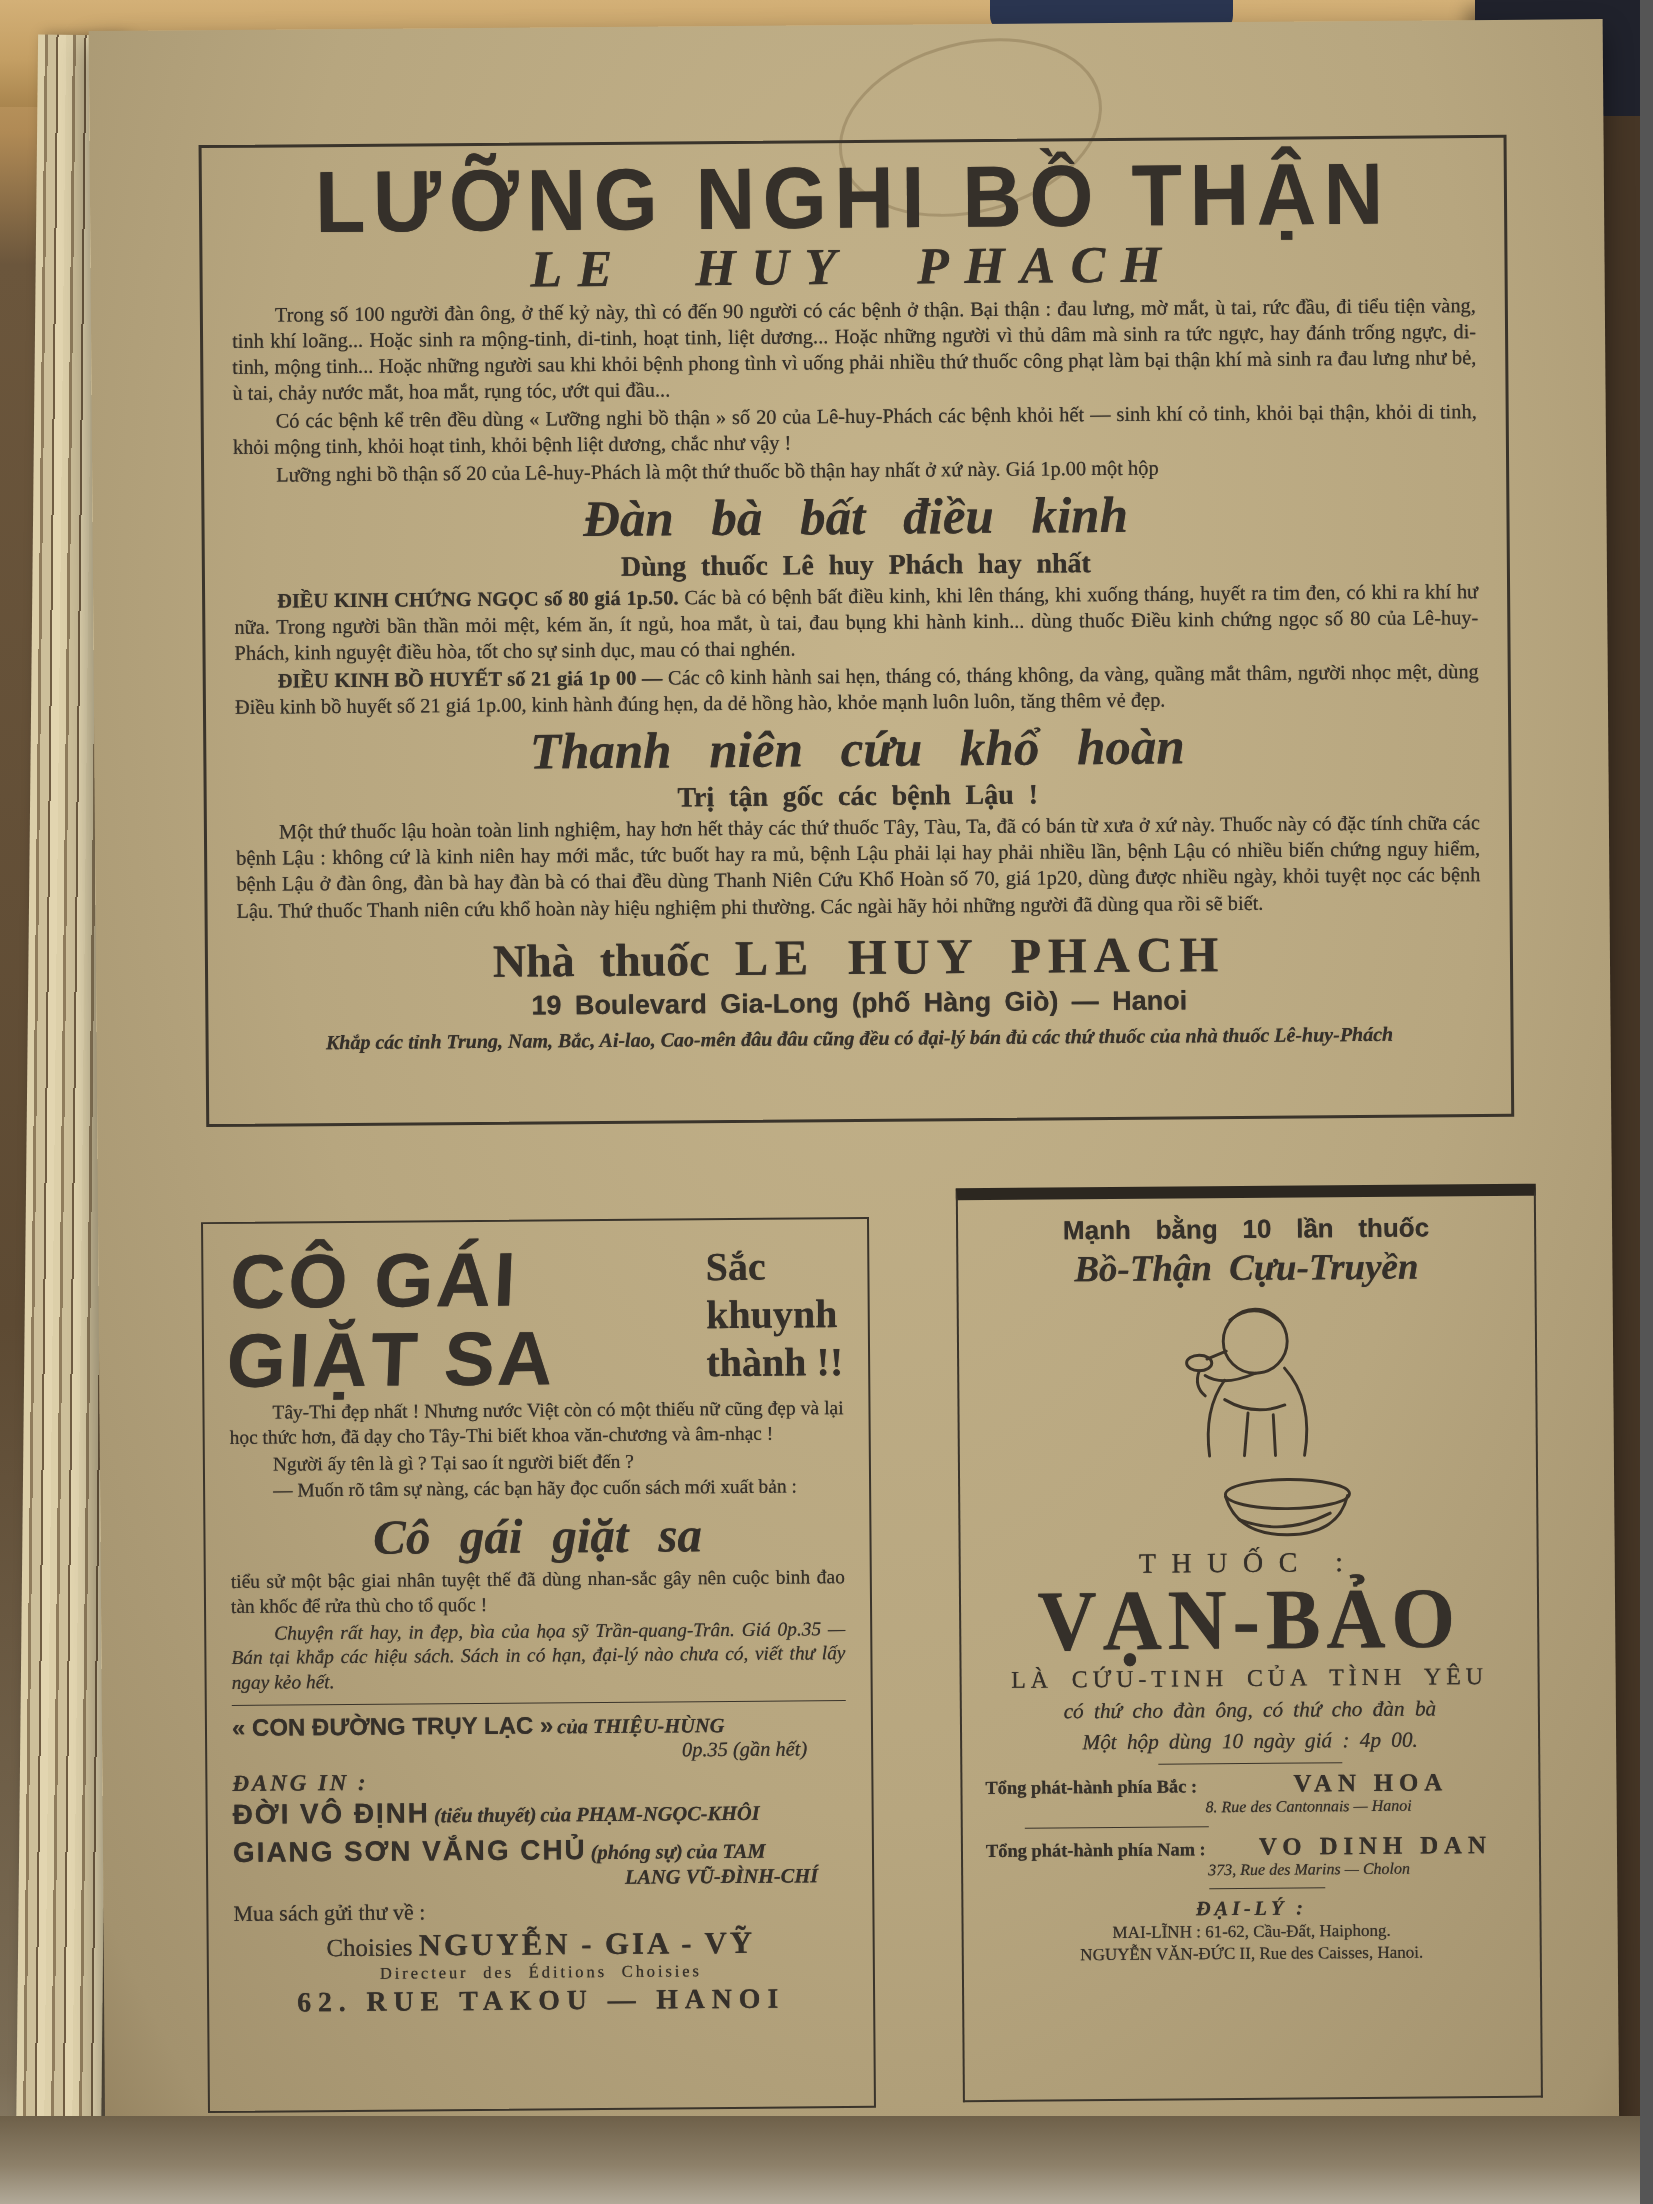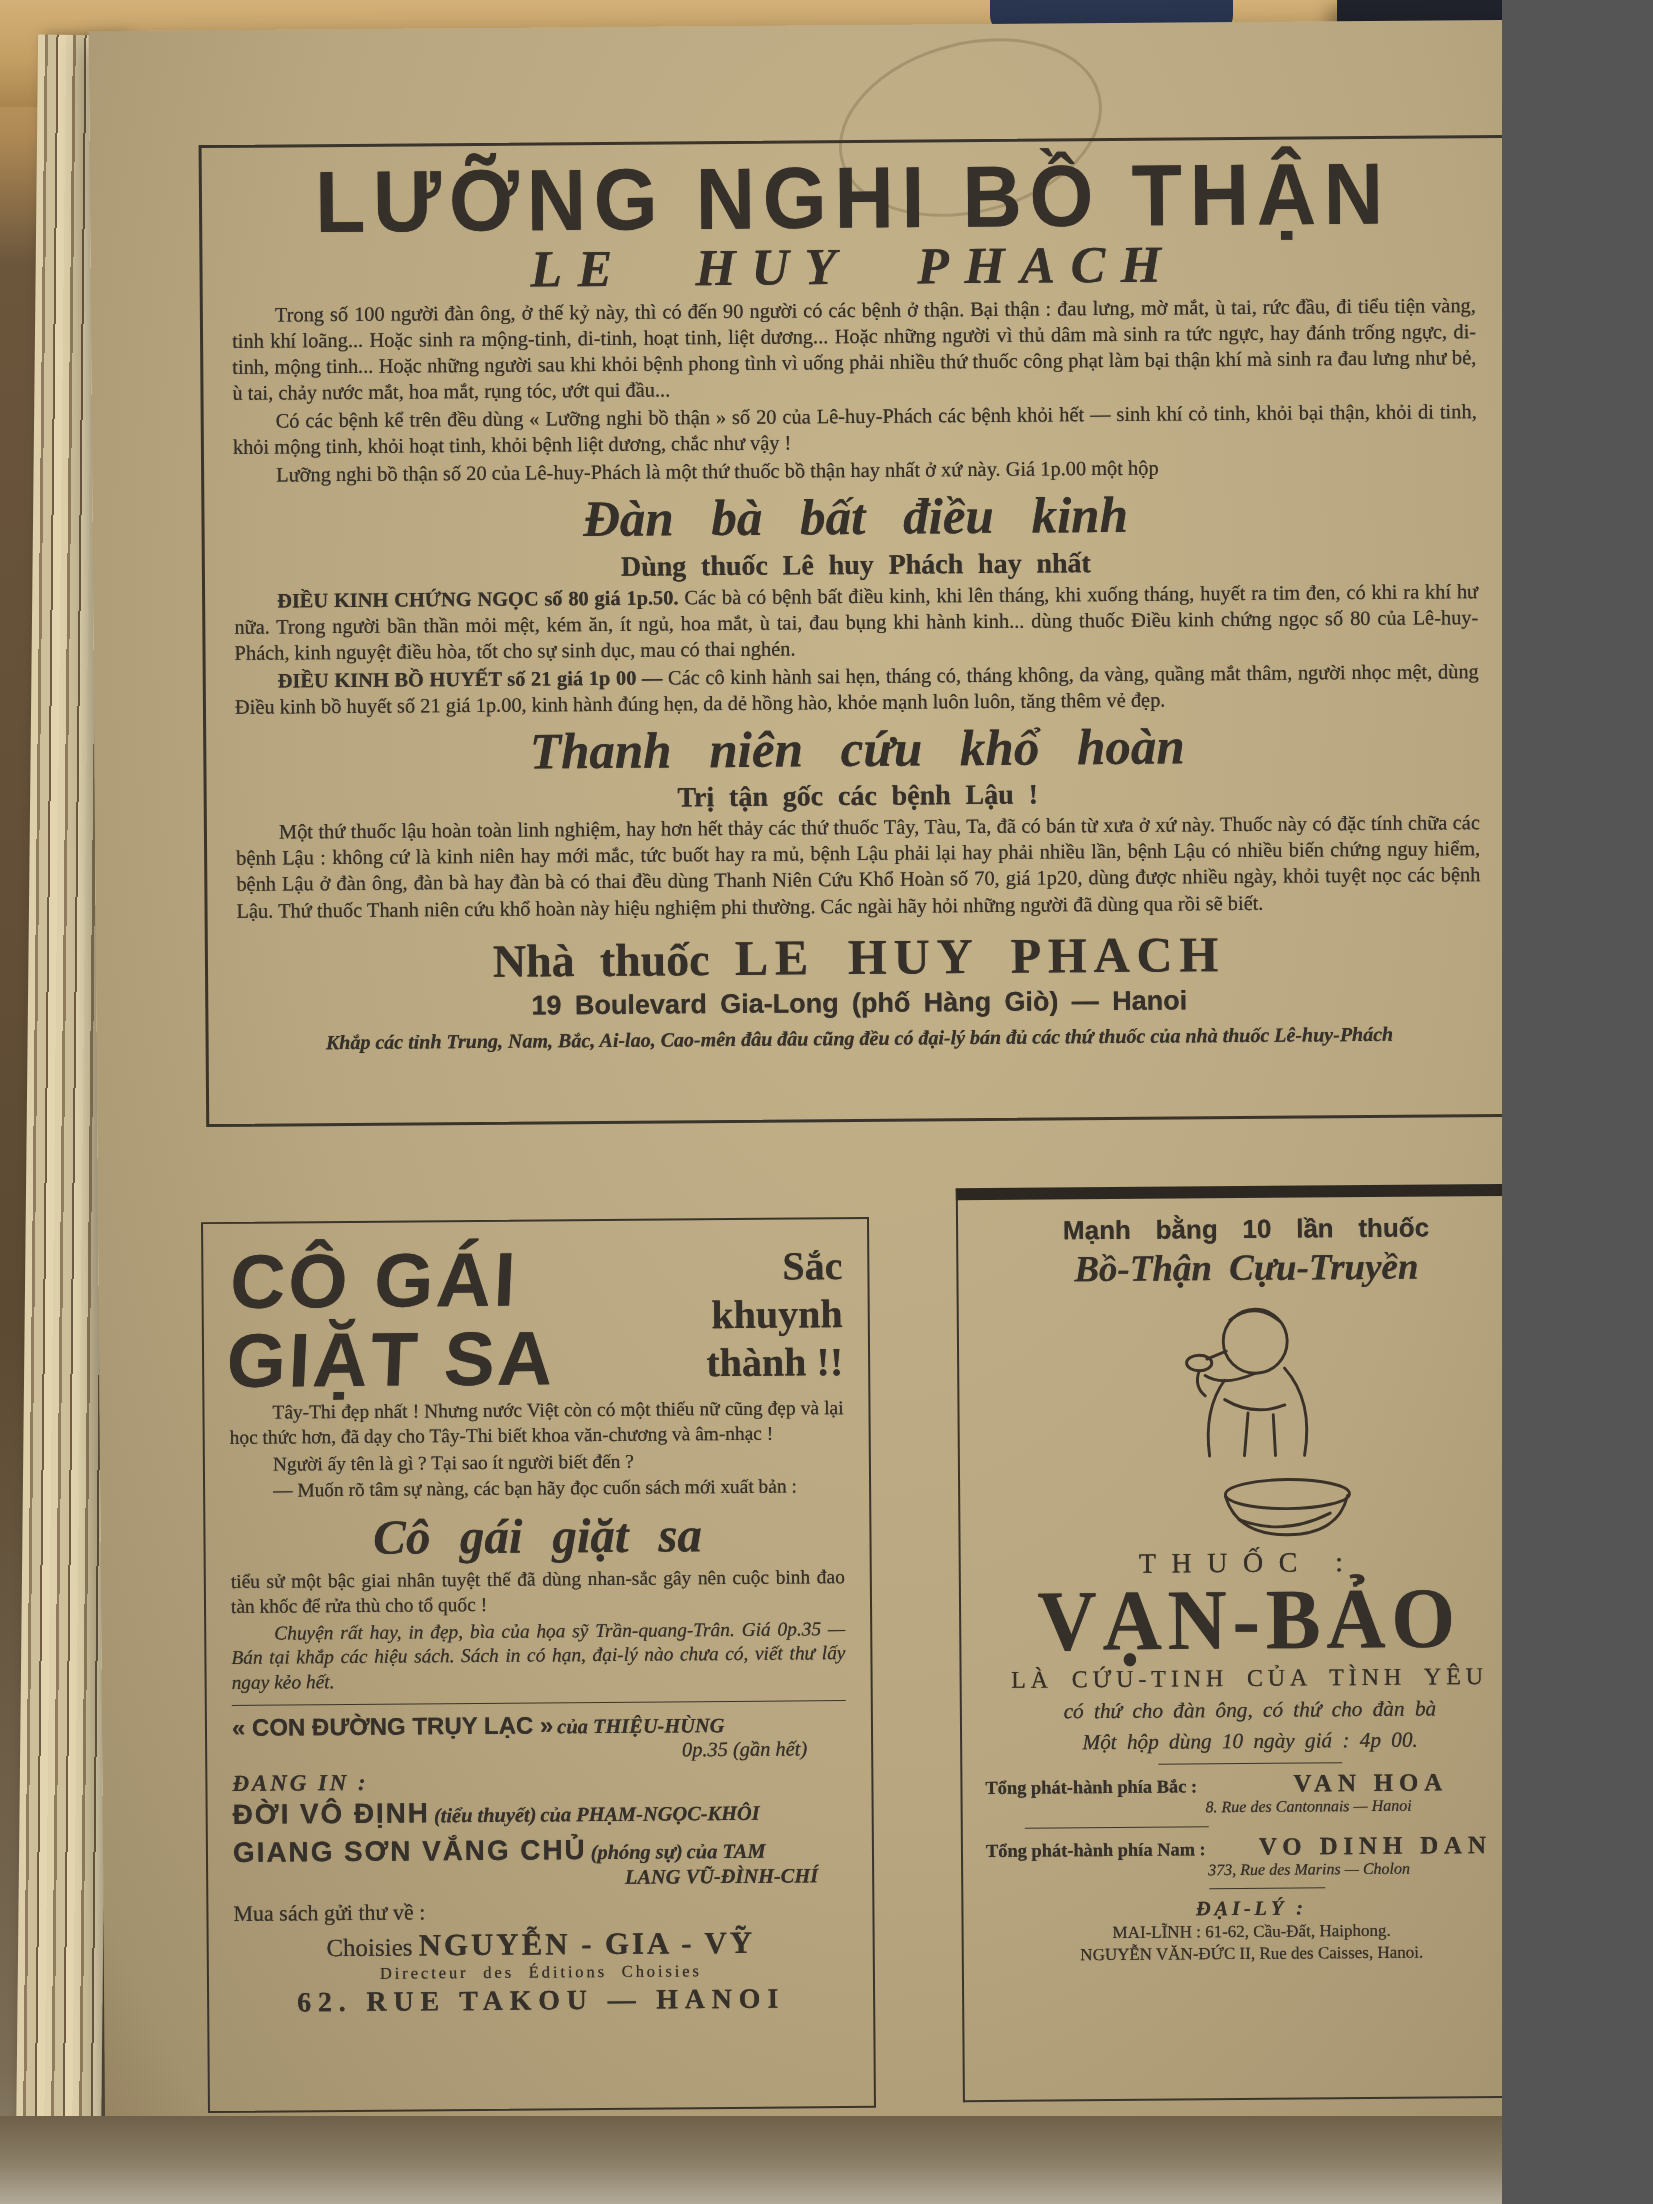--- a/index.html
+++ b/index.html
@@ -1,16 +1,16 @@
 <!DOCTYPE html>
 <html><head>
 <meta charset="utf-8">
 <style>
   html,body{margin:0;padding:0;background:#555;}
-  .photo{position:relative;width:1502px;height:2205px;overflow:hidden;
+  .photo{position:relative;width:1640px;height:2205px;overflow:hidden;
          background:linear-gradient(180deg,#c9a76b 0%,#b08a55 6%,#6b563c 12%,#5d4a33 60%,#7a6c55 94%,#958a75 100%);
          font-family:"Liberation Serif",serif;color:#35302a;}
   .wood-top{position:absolute;left:0;top:0;width:100%;height:107px;
          background:linear-gradient(180deg,#d3b077 0%,#c49f64 55%,#a9854e 100%);}
   .dark-object-corner{position:absolute;right:0;top:0;width:165px;height:175px;background:#20222c;
          border-radius:0 0 0 68px;box-shadow:-7.8px 7.8px 17.5px rgba(0,0,0,.35);}
   .dark-object-pen{position:absolute;left:990px;top:0;width:243px;height:33px;background:#2a3550;
          border-radius:0 0 17.5px 17.5px;}
   .desk-right{position:absolute;right:0;top:116px;width:47px;height:100%;background:#463626;}
   .desk-bottom{position:absolute;left:0;bottom:0;width:100%;height:89px;
@@ -40,21 +40,21 @@
   .t-store b{font-size:50px;letter-spacing:6.8px;}
   .t-addr{font-family:"Liberation Sans",sans-serif;font-weight:bold;font-size:27px;margin-top:1.9px;word-spacing:5.8px;}
   .t-foot{font-style:italic;font-weight:bold;font-size:20px;margin-top:7.8px;}
 
   
   .ad-left{position:absolute;left:103px;top:1192px;width:668px;height:891px;border:2.9px solid #3a342b;
            box-sizing:border-box;padding:17.5px 25px 9.7px;overflow:hidden;}
   .l-head{display:flex;align-items:flex-start;}
   .l-title{font-family:"Liberation Sans",sans-serif;font-weight:bold;font-size:76px;line-height:1.04;
            letter-spacing:2.9px;transform:skewX(-3deg);white-space:nowrap;}
-  .l-side{font-weight:bold;font-size:40px;line-height:1.2;text-align:right;margin-left:auto;padding-top:5.8px;}
+  .l-side{font-weight:bold;font-size:40px;line-height:1.2;text-align:left;margin-left:auto;padding-top:5.8px;}
   .l-body{font-size:19.4px;line-height:1.27;}
   .l-book{font-style:italic;font-weight:bold;font-size:49px;word-spacing:17.5px;text-align:center;margin:5.8px 0 3.9px;}
   .l-hr{border:none;border-top:1.9px solid #3a342b;margin:9.7px 0 7.8px;}
   .l-b2{font-family:"Liberation Sans",sans-serif;font-weight:bold;font-size:24px;}
   .l-auth{font-style:italic;font-size:20.4px;font-weight:bold;}
   .l-note{font-style:italic;font-size:20.4px;text-align:right;padding-right:39px;}
   .l-dangin{font-style:italic;font-weight:bold;font-size:23px;letter-spacing:2.9px;margin:5.8px 0 1.9px;}
   .l-b3{font-family:"Liberation Sans",sans-serif;font-weight:bold;font-size:28px;letter-spacing:1.9px;}
   .l-cont{font-style:italic;font-weight:bold;font-size:20.4px;text-align:right;padding-right:29px;}
   .l-order{font-size:22px;margin-top:9.7px;}

